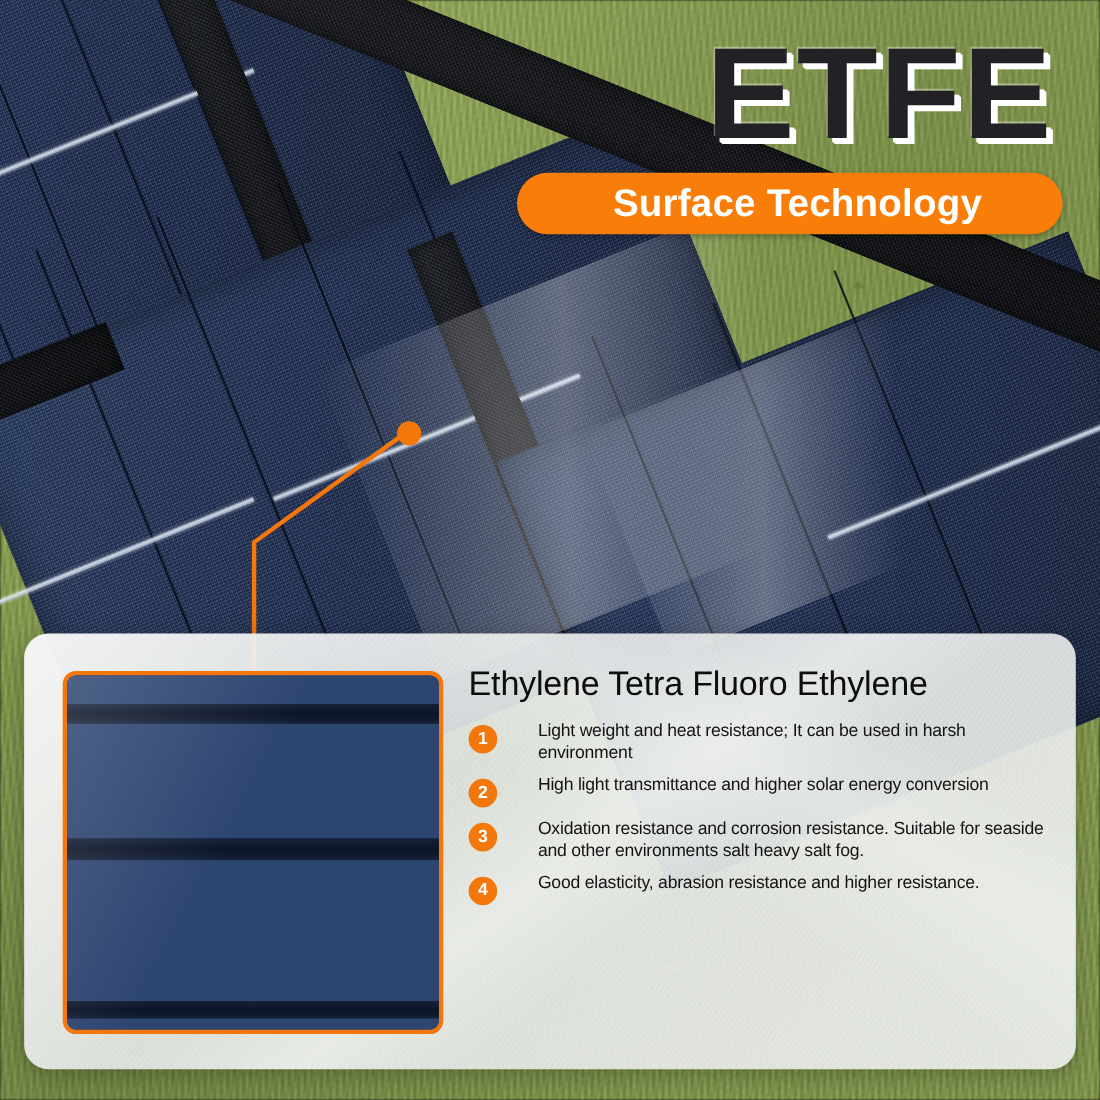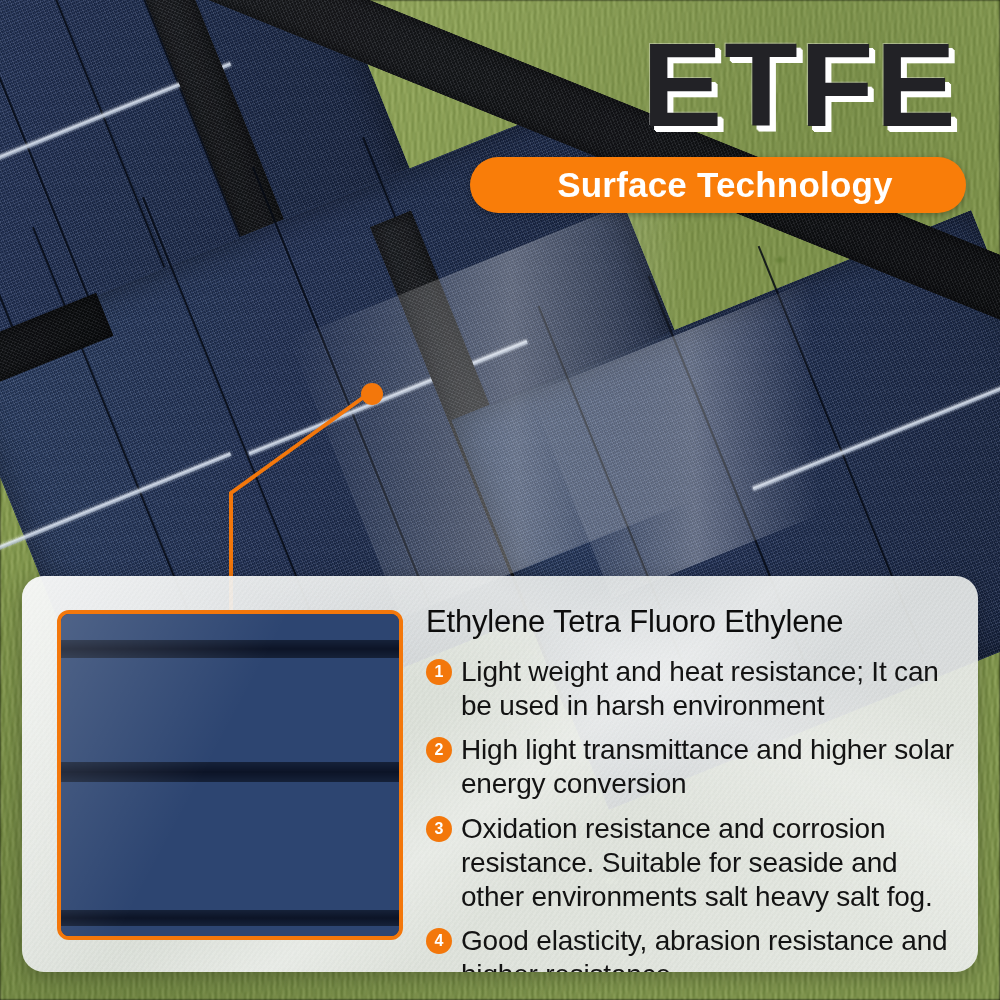--- a/index.html
+++ b/index.html
@@ -218,24 +218,25 @@
     border-radius:50%;
     background:#f3770b;
     color:#fff;
     font-size:16px;
     font-weight:700;
     display:flex; align-items:center; justify-content:center;
     margin-top:4px;
     margin-right:9px;
   }
   .btext {
-    font-size:28px;
+    font-size:16px;
     line-height:1.22;
     color:#131313;
     letter-spacing:-.2px;
+    margin-left:28px;
   }
 </style>
 </head>
 <body>
 
 <div id="stage">
 
   <div class="grass"></div>
   <div class="grass-dark"></div>
 

